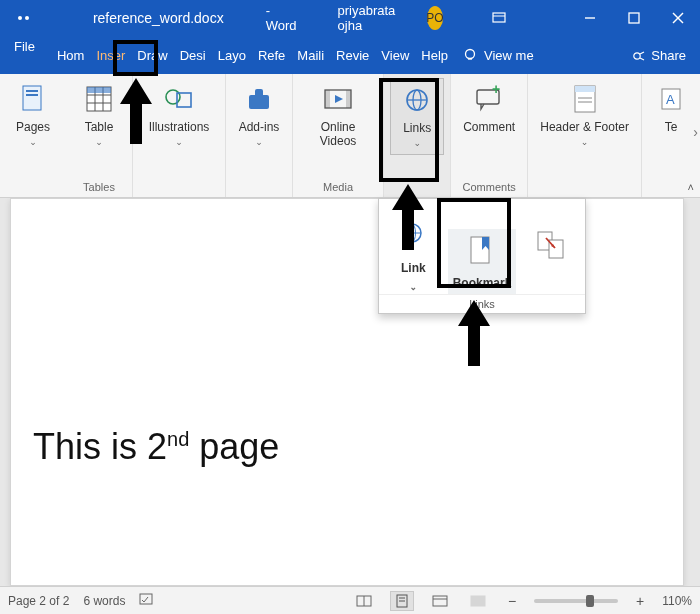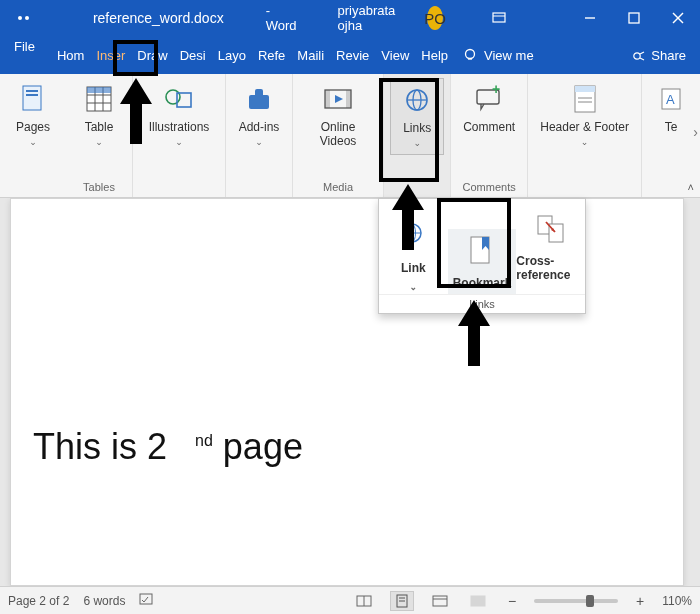--- a/index.html
+++ b/index.html
@@ -5,21 +5,21 @@
   * { box-sizing: border-box; margin: 0; padding: 0; font-family: "Segoe UI", Arial, sans-serif; }
   body { width: 700px; height: 614px; background: #f0f0f0; overflow: hidden; position: relative; }
 
   
   .titlebar { height: 36px; background: #185abd; display: flex; align-items: center; color: #fff; font-size: 13px; gap: 34px; }
   .titlebar .autosave { width: 48px; display:flex; align-items:center; justify-content:center; gap:3px;}
   .dot{width:4px;height:4px;border-radius:50%;background:#fff;}
   .titlebar .fname { margin-left: 12px; font-size: 14px; }
   .titlebar .app { margin-left: 8px; }
   .titlebar .user { margin-left: auto; display:flex; align-items:center; gap:6px; font-size:13px;}
-  .avatar{width:16px;height:24px;border-radius:50%;background:#eab308;color:#333;font-size:15px;display:flex;align-items:center;justify-content:center;}
+  .avatar{width:16px;height:24px;border-radius:50%;background:#eab308;color:#333;font-size:12px;display:flex;align-items:center;justify-content:center;}
   .winbtns{display:flex;margin-left:14px;}
   .winbtn{width:44px;height:36px;display:flex;align-items:center;justify-content:center;color:#fff;font-size:14px;}
   .winbtn svg{stroke:#fff;}
 
   
   .tabsrow{height:38px;background:#185abd;display:flex;align-items:center;color:#fff;font-size:13px;}
   .tab{padding:0 6px;height:38px;display:flex;align-items:center;position:relative;}
   .tab.active{color:#fdba74;}
   .file-tab{padding:0 16px 18px 14px;}
   .highlight-box{position:absolute;border:4px solid #000;pointer-events:none;}
@@ -41,21 +41,21 @@
   .links-panel{position:absolute;left:378px;top:198px;width:208px;height:116px;background:#fff;border:1px solid #c8c8c8;box-shadow:0 4px 8px rgba(0,0,0,.2);display:flex;flex-direction:column;}
   .links-items{display:flex;flex:1;}
   .linkbtn{flex:1;display:flex;flex-direction:column;align-items:center;justify-content:center;gap:4px;font-size:12px;color:#333;position:relative;font-weight:bold;}
   .linkbtn .ic{width:32px;height:38px;}
   .links-footer{font-size:11px;color:#555;text-align:center;padding:3px 0;border-top:1px solid #eee;}
 
   
   .docwrap{position:absolute;left:0;right:0;top:198px;bottom:28px;background:#e7e7e7;overflow:hidden;}
   .page{position:absolute;left:10px;right:16px;top:0;bottom:0;background:#fff;border:1px solid #d4d4d4;box-shadow:0 2px 6px rgba(0,0,0,.12);}
   .page-text{position:absolute;left:22px;top:226px;font-size:36px;color:#111;font-family:"Calibri","Segoe UI",sans-serif;}
-  .page-text sup{font-size:16px;vertical-align:super;margin-left:28px;}
+  .page-text sup{font-size:20px;vertical-align:super;}
 
   
   .statusbar{position:absolute;left:0;right:0;bottom:0;height:28px;background:#f3f3f3;border-top:1px solid #d0d0d0;display:flex;align-items:center;font-size:12px;color:#555;padding:12px 8px;gap:14px;}
   .statusbar .spacer{flex:1;}
   .viewbtn{width:24px;height:20px;display:flex;align-items:center;justify-content:center;border:1px solid transparent;}
   .viewbtn.active{background:#e1e1e1;border-color:#c9c9c9;}
   .zoom-slider{width:84px;height:4px;background:#c8c8c8;position:relative;border-radius:2px;}
   .zoom-thumb{position:absolute;top:-4px;left:52px;width:8px;height:12px;background:#666;border-radius:2px;}
   .zoombtn{width:16px;text-align:center;font-size:14px;}
 
@@ -286,21 +286,20 @@
           </svg></div>
       <span>Bookmark</span>
     </div>
     <div class="linkbtn">
       <div class="ic"><svg width="32" height="34">
             <rect x="3" y="4" width="14" height="18" fill="#fff" stroke="#888"></rect>
             <rect x="14" y="12" width="14" height="18" fill="#fff" stroke="#888"></rect>
             <path d="M11 10 L20 20" stroke="#c0392b" stroke-width="1.8" marker-end=""></path>
             <polygon points="20,20 16,18 18,16" fill="#c0392b"></polygon>
           </svg></div>
-      <span>Cross-reference</span>
     </div>
   </div>
   <div class="links-footer">Links</div>
 </div>
 
 <div class="highlight-box" style="left:113px;top:40px;width:45px;height:36px;"></div>
 <div class="highlight-box" style="left:379px;top:78px;width:60px;height:104px;"></div>
 <div class="highlight-box" style="left:437px;top:198px;width:74px;height:90px;"></div>
 
 <svg class="arrow" style="left:118px;top:78px;" width="36" height="70">

